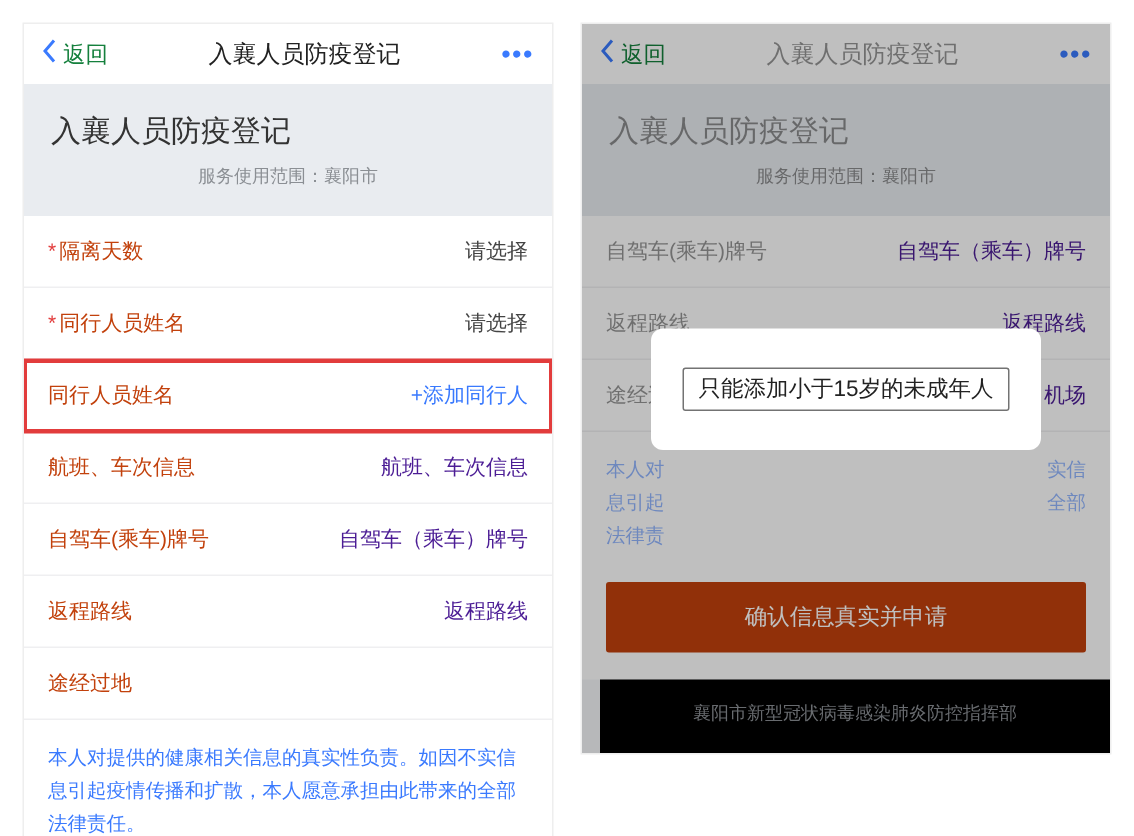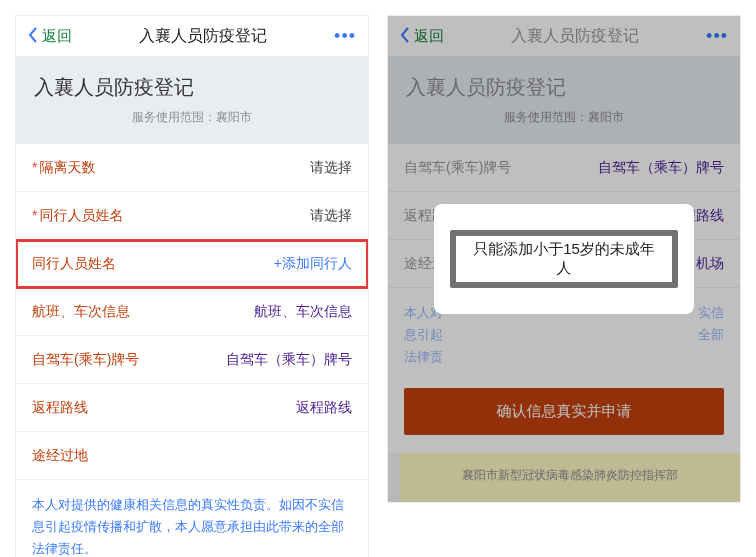--- a/index.html
+++ b/index.html
@@ -112,21 +112,21 @@
     border: none;
     padding: 14px 0;
     font-size: 15px;
     border-radius: 2px;
   }
   .src {
     text-align: center;
     font-size: 12px;
     color: #8b8f94;
     padding: 14px 0 18px 0;
-    background: #fef9c3;
+    background: #000000;
     margin-left: 12px;
   }
   .dim .list .row .lbl,
   .dim .list .row .sel,
   .dim .header h1,
   .dim .header .sub,
   .dim .nav-title {
     color: rgba(60,60,60,0.55);
   }
   .dim .notice { color: rgba(58,122,254,0.55); }
@@ -144,21 +144,21 @@
     overflow: hidden;
   }
   .dialog-msg {
     padding: 26px 16px;
     text-align: center;
     font-size: 15px;
     color: #222;
   }
   .dialog-msg .msg-inner {
     display: inline-block;
-    border: 6px solid #737373;
+    border: 1px solid #737373;
     padding: 4px 10px;
     border-radius: 2px;
   }
   .dialog-btn {
     border-top: 1px solid #eee;
     text-align: center;
     padding: 12px 0;
     color: #3a7afe;
     font-size: 16px;
   }

